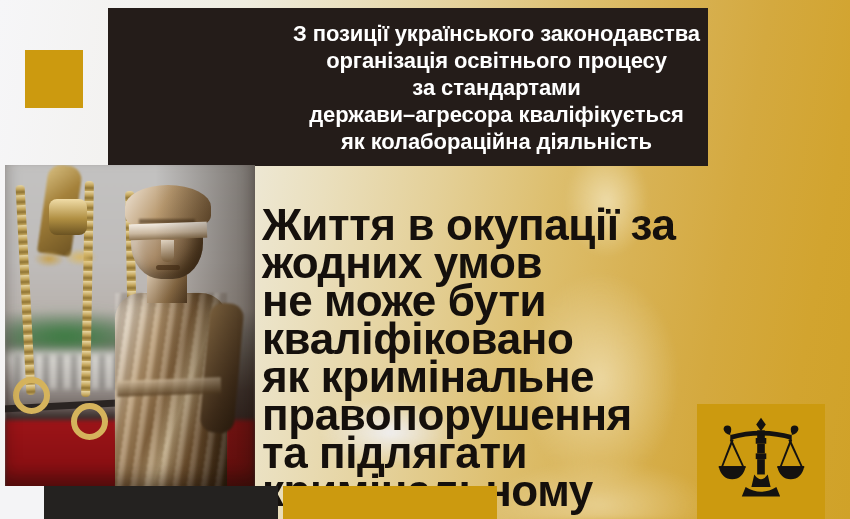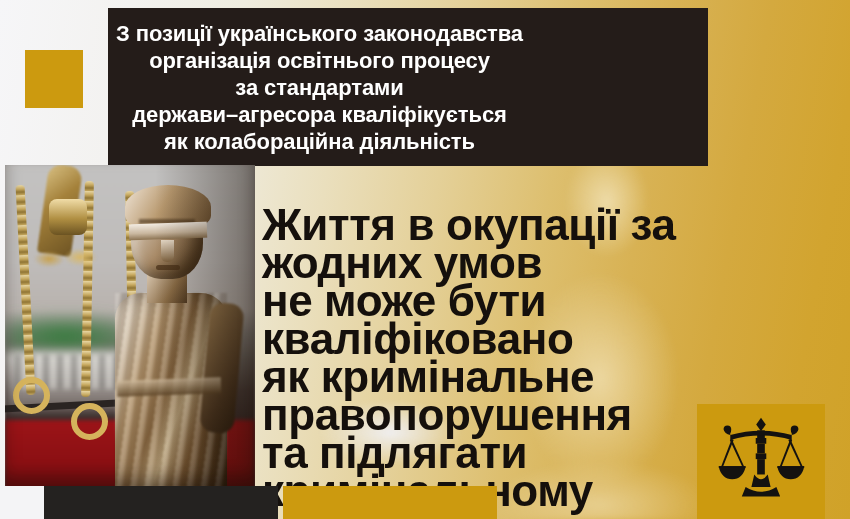--- a/index.html
+++ b/index.html
@@ -74,21 +74,21 @@
   
   .header-box {
     position: absolute;
     left: 108px;
     top: 8px;
     width: 600px;
     height: 158px;
     background: #241c19;
     display: flex;
     align-items: center;
-    justify-content: flex-start;
+    justify-content: flex-end;
   }
   .header-text {
     color: #ffffff;
     font-size: 22px;
     font-weight: bold;
     line-height: 27px;
     text-align: center;
     letter-spacing: -0.1px;
     white-space: pre-line;
     padding: 0 8px;

